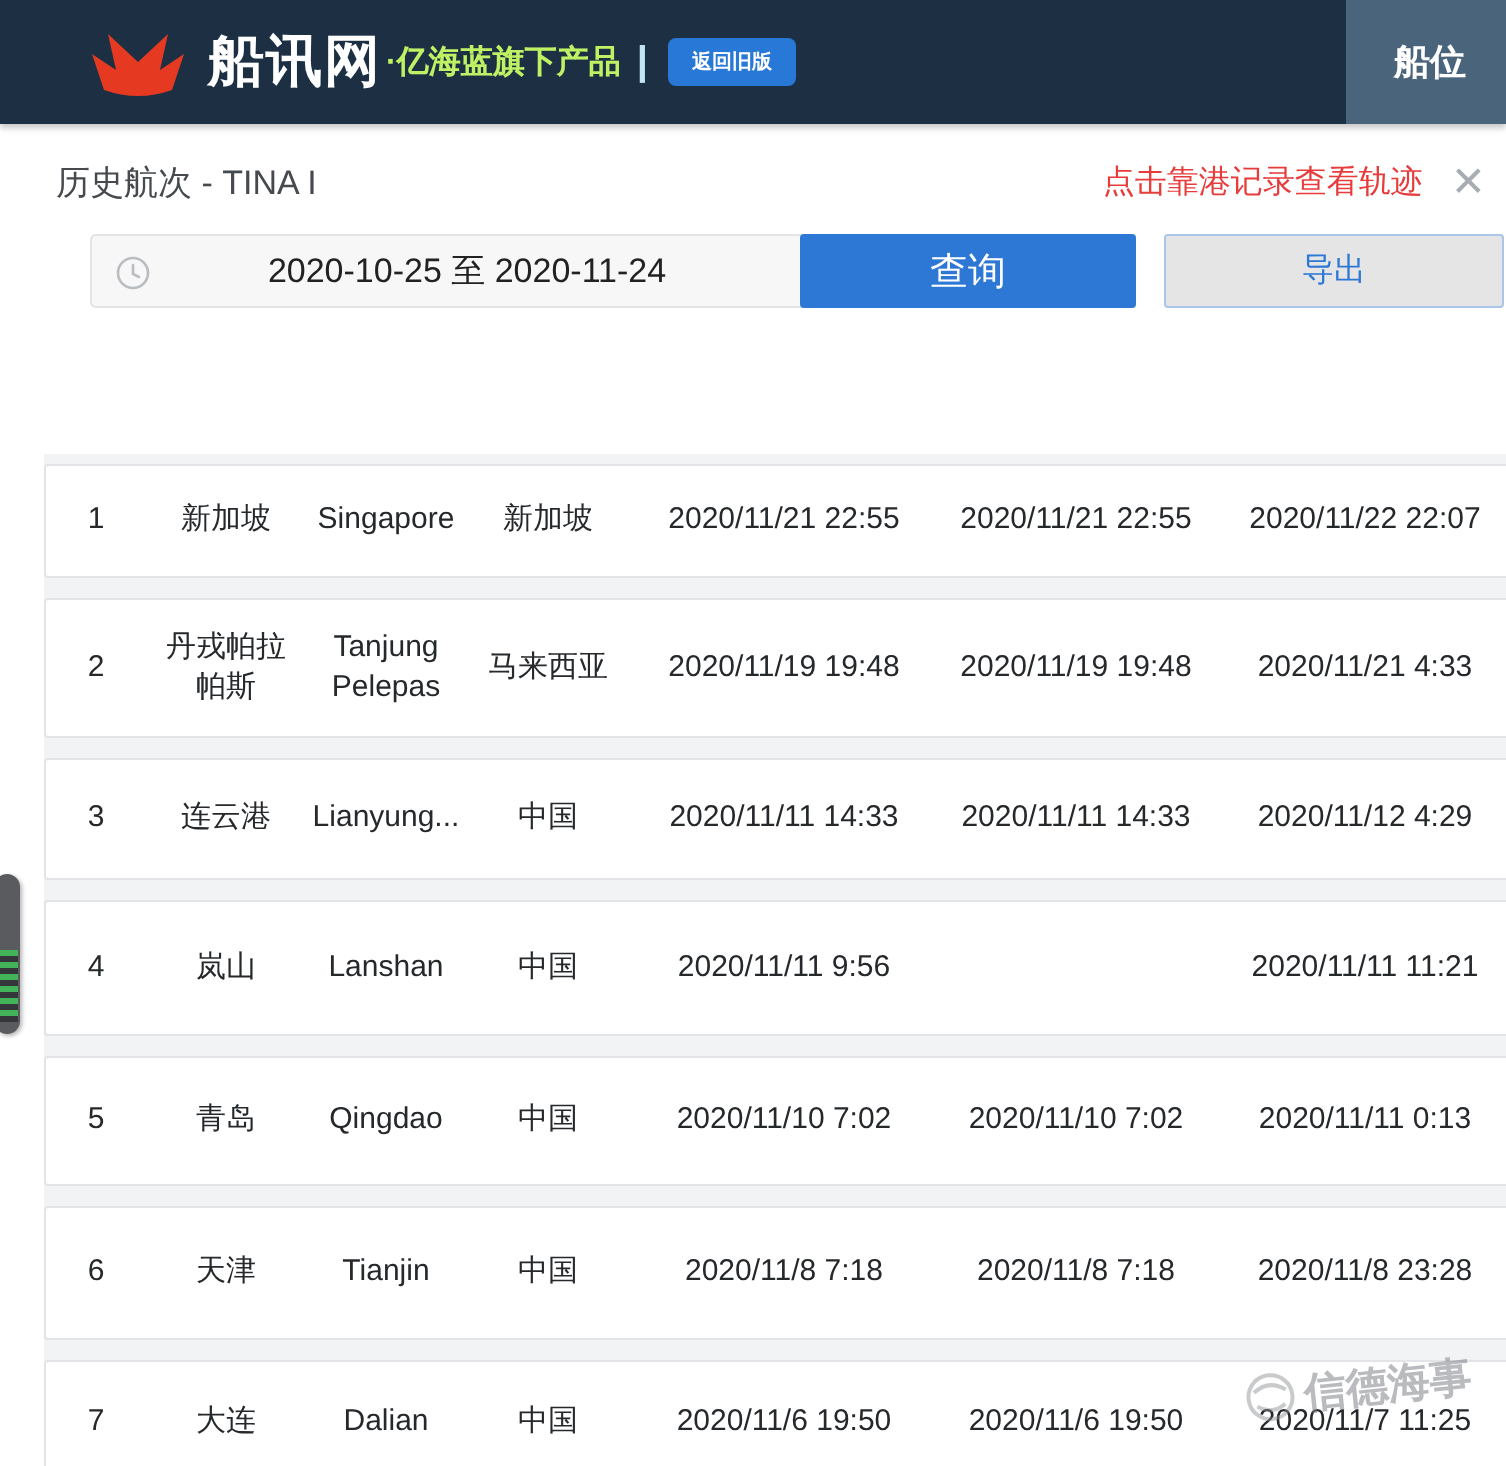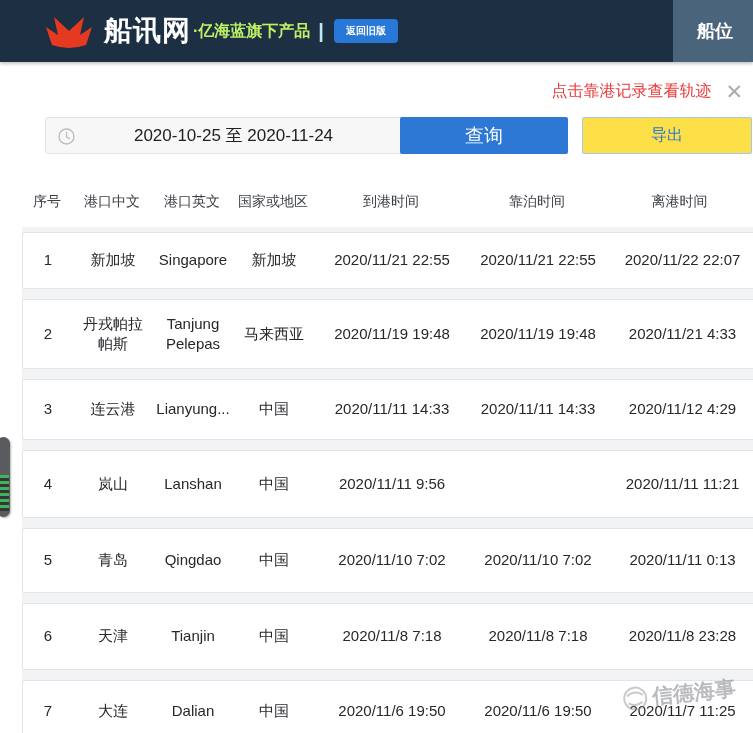--- a/index.html
+++ b/index.html
@@ -32,21 +32,21 @@
   
   .filter-row { position:absolute; top:117px; left:45px; }
   .date-input { position:absolute; left:0; top:0; width:377px; height:37px;
     background:#f7f7f7; border:1px solid #e3e3e3; border-radius:3px;
     display:flex; align-items:center; justify-content:center;
     font-size:17px; color:#222; cursor:pointer; }
   .clock { position:absolute; left:12px; top:10px; }
   .btn-query { position:absolute; left:355px; top:0; width:168px; height:37px;
     background:#2c78d4; color:#fff; font-size:19px; border:none; border-radius:2px; cursor:pointer; }
   .btn-export { position:absolute; left:537px; top:0; width:170px; height:37px;
-    background:#fde047; color:#2c78d4; font-size:16px; border:1px solid #aac6e8;
+    background:#e5e5e5; color:#2c78d4; font-size:16px; border:1px solid #aac6e8;
     border-radius:2px; cursor:pointer; }
 
   
   .grid { display:grid; grid-template-columns:50px 80px 80px 82px 154px 138px 1fr; }
   .thead { position:absolute; top:190px; left:22px; right:0; height:24px;
     color:#3b3f44; font-size:14px; }
   .thead .th { display:flex; align-items:center; justify-content:center; font-weight:normal; }
   .tbody { position:absolute; top:227px; left:22px; right:-6px; bottom:-40px;
     background:#f2f3f5; padding-top:5px; }
   .trow { background:#fff; border:1px solid #e2e4e8; border-radius:2px;
@@ -80,47 +80,39 @@
       <path d="M2 14 L14 22 L10 4 L25 18 L40 4 L36 22 L48 14 L42 32 Q25 38 8 32 Z" fill="#e53a21"></path>
     </svg>
     <span class="brand">船讯网</span>
     <span class="brand-suffix">·亿海蓝旗下产品</span>
     <span class="brand-sep">|</span>
     <button class="back-btn">返回旧版</button>
     <div class="nav-tab">船位</div>
   </div>
 
   <div class="title-row">
+    <span class="page-title">历史航次 - TINA I</span>
     <span class="title-right">
       <span class="track-link">点击靠港记录查看轨迹</span>
       <span class="close-x">✕</span>
     </span>
   </div>
 
   <div class="filter-row">
     <div class="date-input">
       <svg class="clock" width="17" height="17" viewBox="0 0 17 17">
         <circle cx="8.5" cy="8.5" r="7.5" fill="none" stroke="#b9bcc0" stroke-width="1.3"></circle>
         <path d="M8.5 4.5 V9 L11.5 10.5" fill="none" stroke="#b9bcc0" stroke-width="1.3" stroke-linecap="round"></path>
       </svg>
       <span>2020-10-25 至 2020-11-24</span>
     </div>
     <button class="btn-query">查询</button>
     <button class="btn-export">导出</button>
   </div>
 
-  <div class="thead grid" id="thead">
-      <div class="th">序号</div>
-      <div class="th">港口中文</div>
-      <div class="th">港口英文</div>
-      <div class="th">国家或地区</div>
-      <div class="th">到港时间</div>
-      <div class="th">靠泊时间</div>
-      <div class="th">离港时间</div>
-    </div>
 
   <div class="tbody" id="tbody">
       <div class="trow grid">
         <div class="td">1</div>
         <div class="td">新加坡</div>
         <div class="td">Singapore</div>
         <div class="td">新加坡</div>
         <div class="td">2020/11/21 22:55</div>
         <div class="td">2020/11/21 22:55</div>
         <div class="td">2020/11/22 22:07</div>

